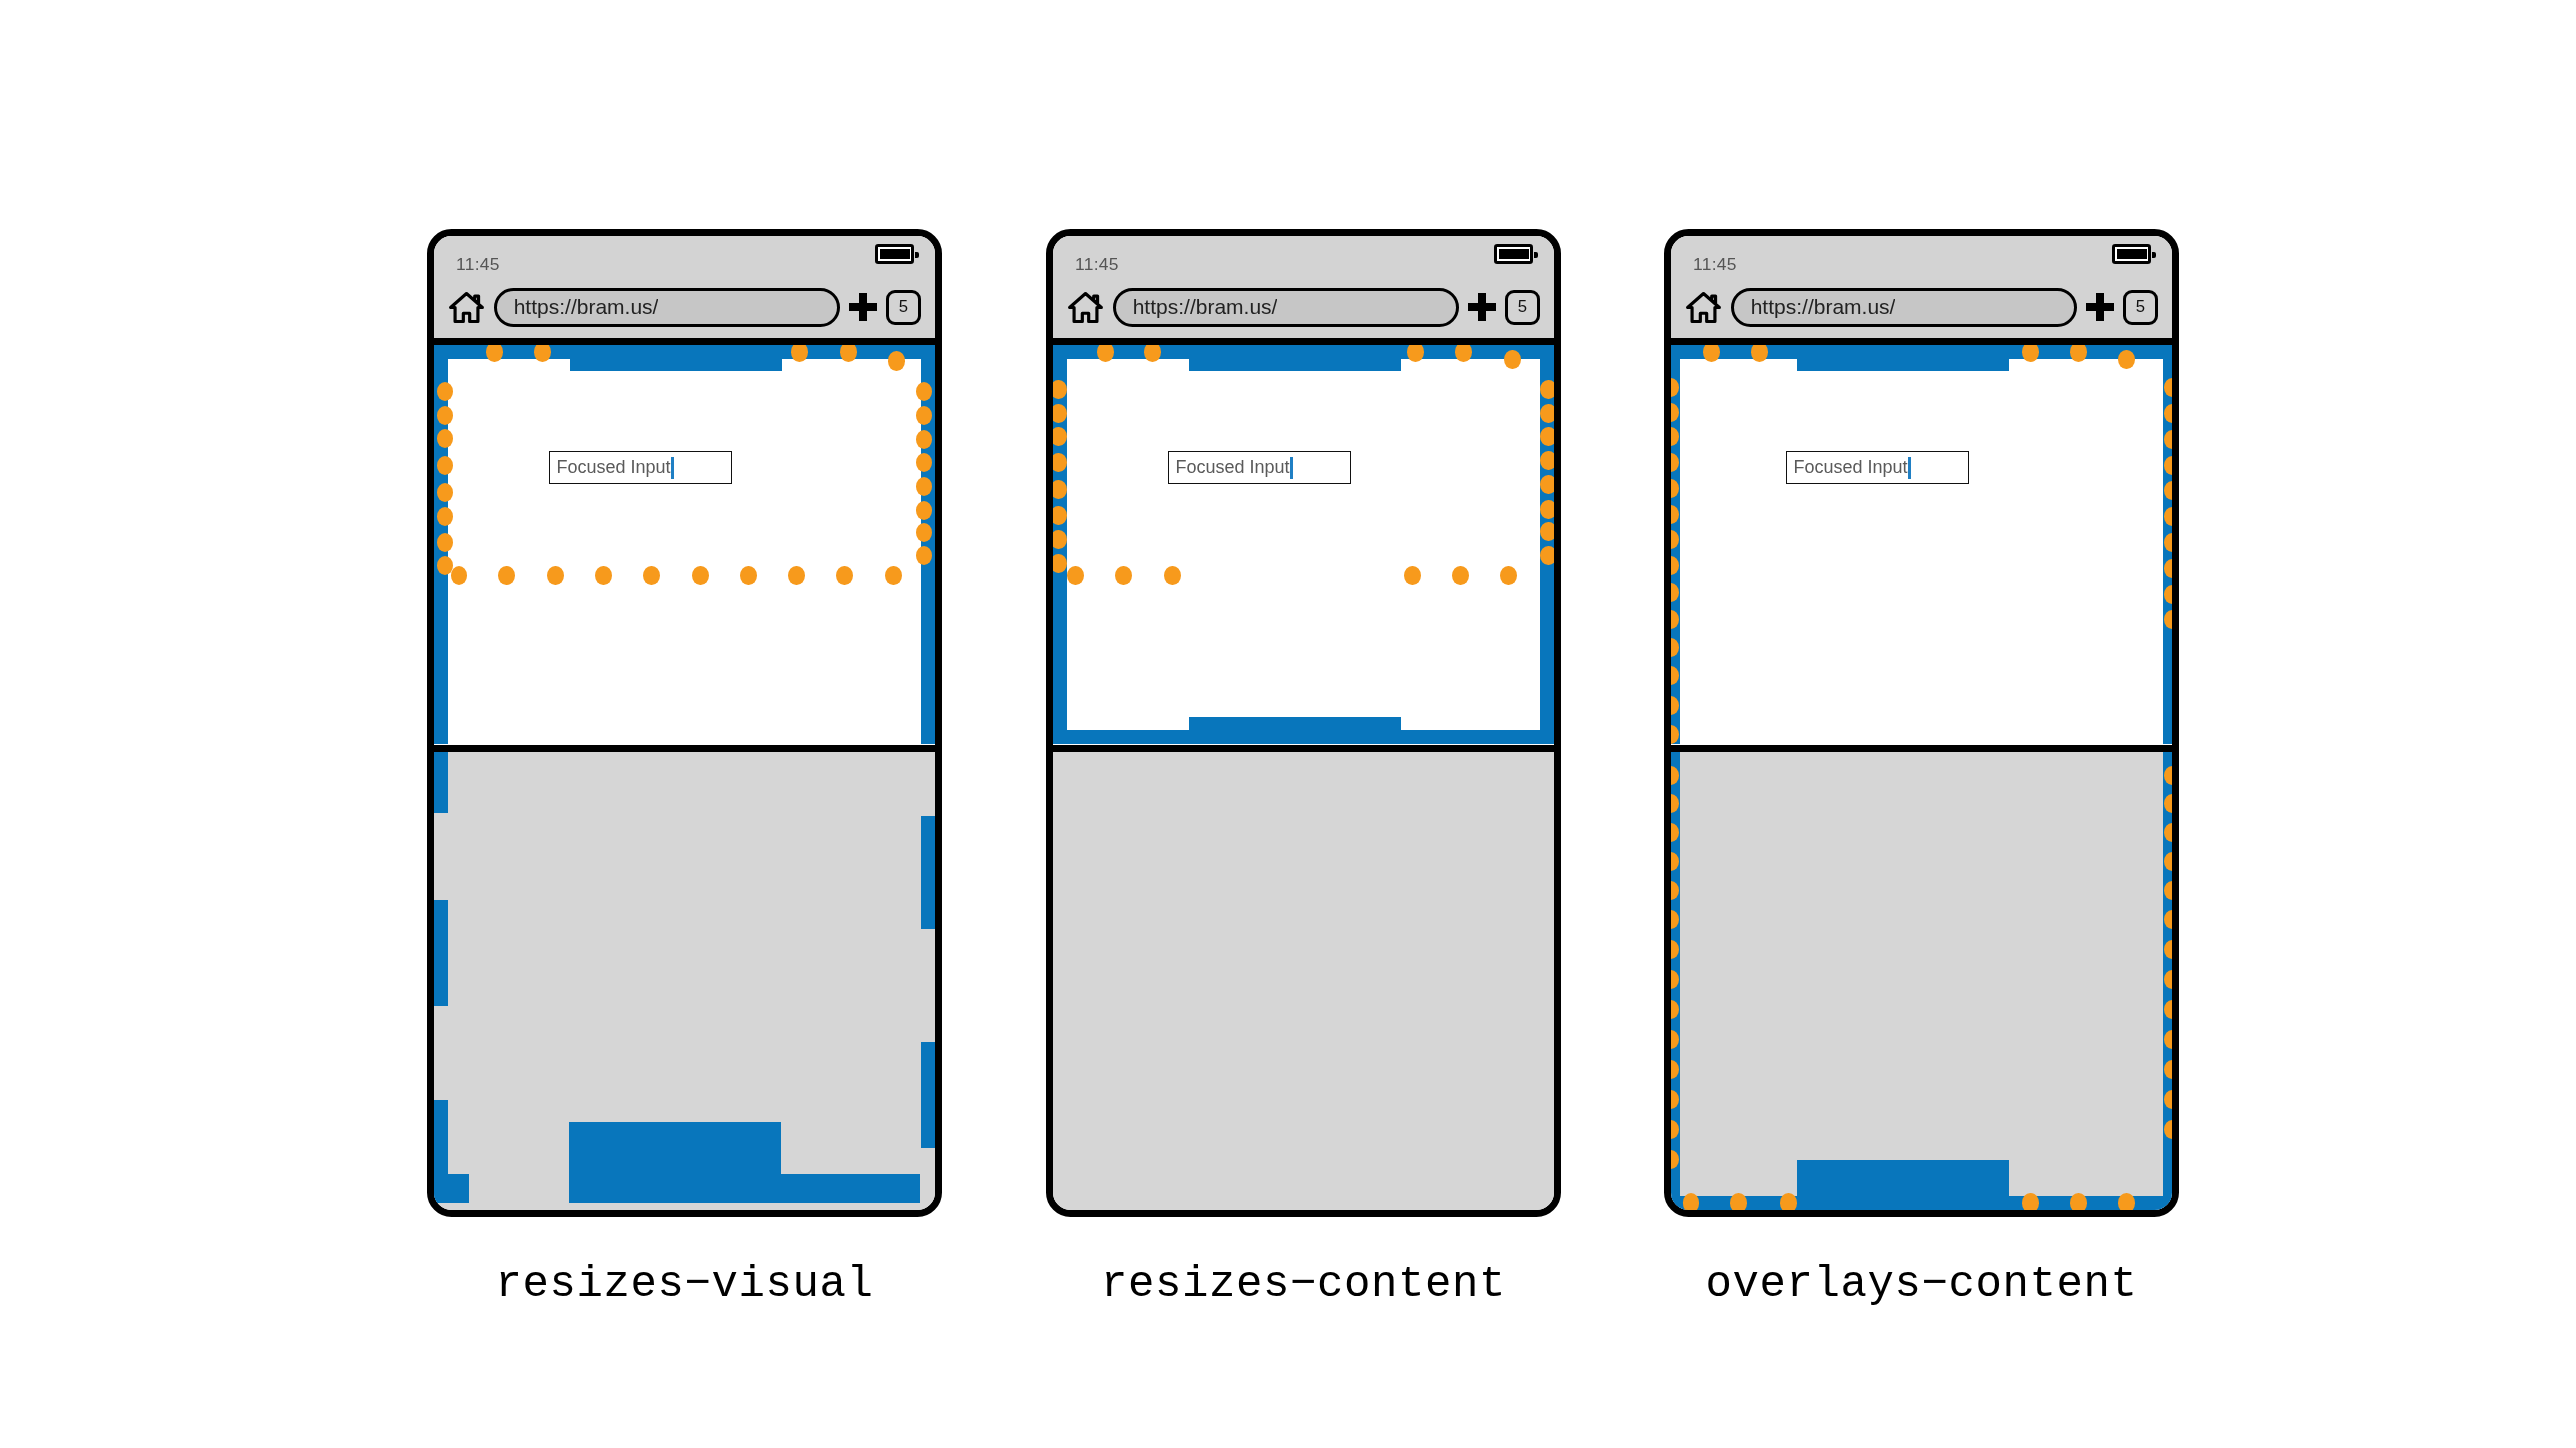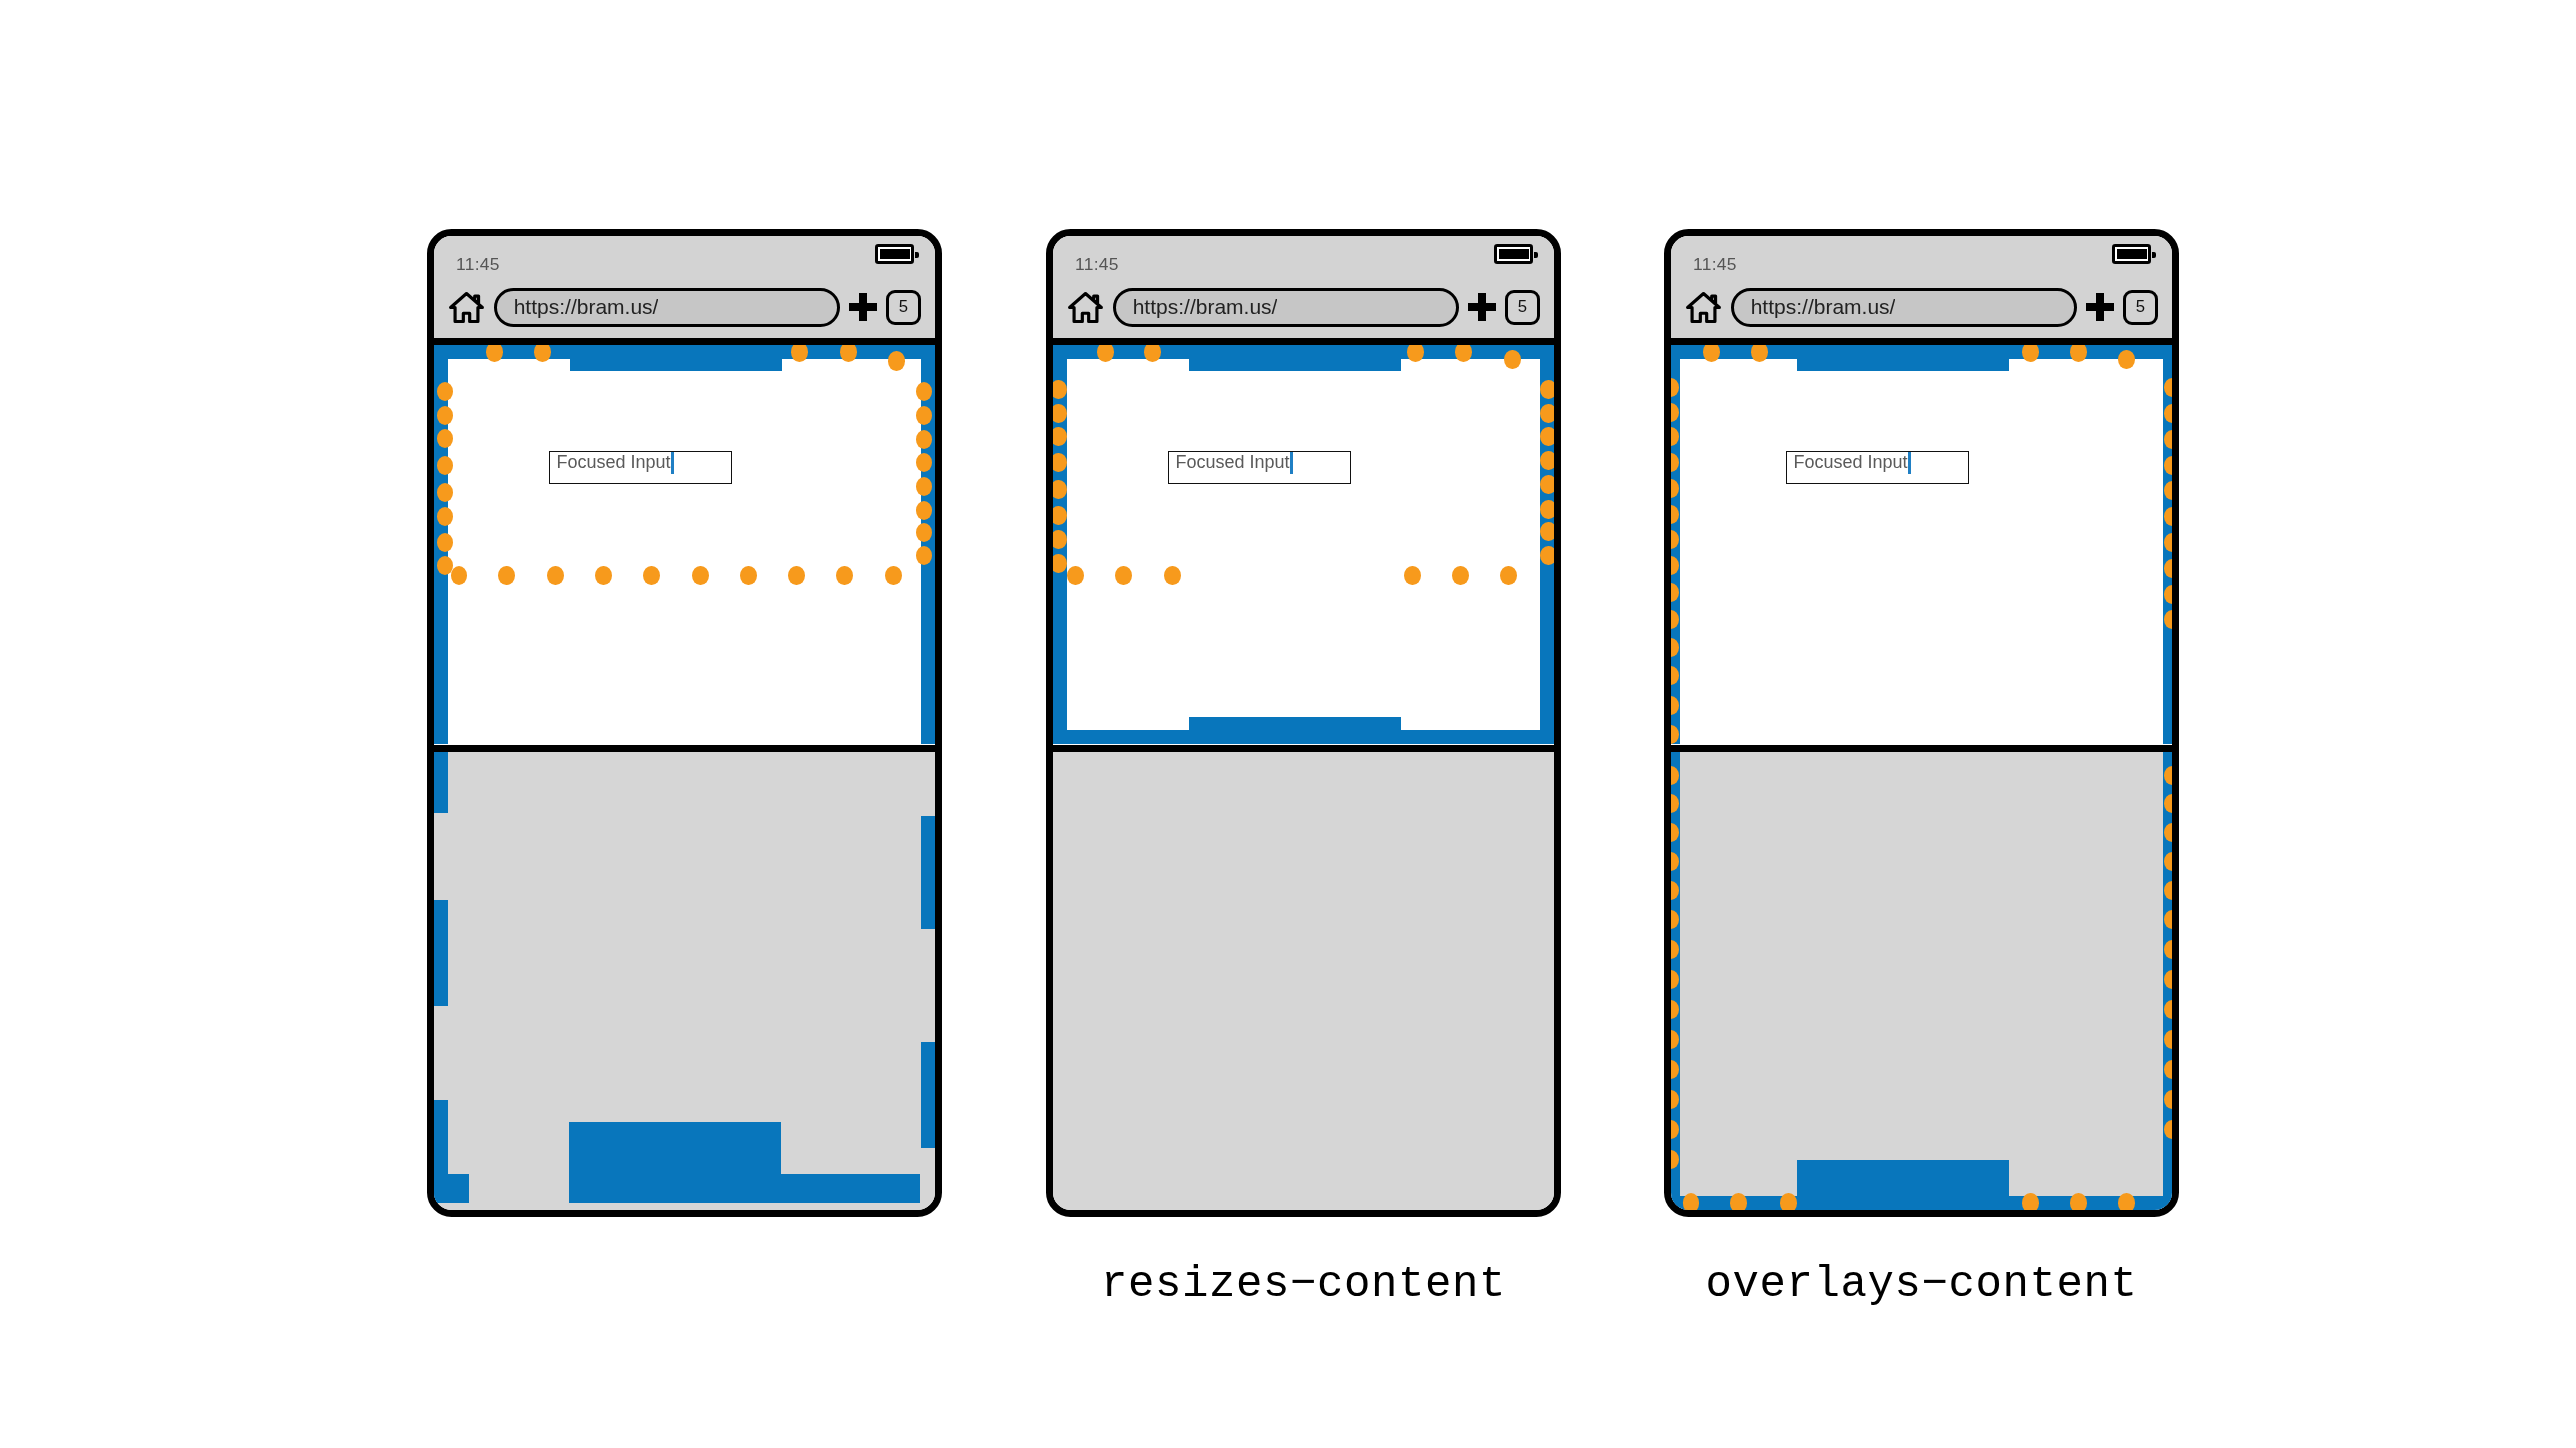--- a/index.html
+++ b/index.html
@@ -56,21 +56,21 @@
   .region.gray{background:#d6d6d6;}
   .divider{position:absolute;left:0;right:0;height:7px;background:#000;}
 
   
   .bb{position:absolute;background:#0876bc;}
   
   .dot{position:absolute;width:16.7px;height:19.3px;border-radius:50%;background:#f79a1c;}
 
   
   .finput{position:absolute;width:183px;height:33px;border:1.9px solid #111;background:#fff;
-          box-sizing:border-box;display:flex;padding-left:6.4px;}
+          box-sizing:border-box;display:flex;align-items:center;padding-left:6.4px;}
   .finput span{font-size:18px;color:#5a5a5a;font-family:"Liberation Sans",sans-serif;
                white-space:nowrap;}
   .caret{display:inline-block;width:3.2px;height:22px;background:#1f7fc4;margin-left:0.6px;}
 
   
   .caption{position:absolute;top:1259px;width:515px;text-align:center;
            font-family:"Liberation Mono",monospace;font-size:44px;color:#000;
            letter-spacing:0.6px;}
   .caption.c1{left:427px;}
   .caption.c2{left:1046px;}
@@ -333,17 +333,18 @@
 
       <div class="dot" style="left:11.6px;bottom:-2.6px;"></div>
       <div class="dot" style="left:59px;bottom:-2.6px;"></div>
       <div class="dot" style="left:109px;bottom:-2.6px;"></div>
       <div class="dot" style="left:351px;bottom:-2.6px;"></div>
       <div class="dot" style="left:399px;bottom:-2.6px;"></div>
       <div class="dot" style="left:447px;bottom:-2.6px;"></div>
     </div>
   </div>
 
+  <div class="caption c1">resizes−visual</div>
   <div class="caption c3">overlays−content</div>
   <div class="caption c2">resizes−content</div>
 
 </div>
 
 
 </body></html>

